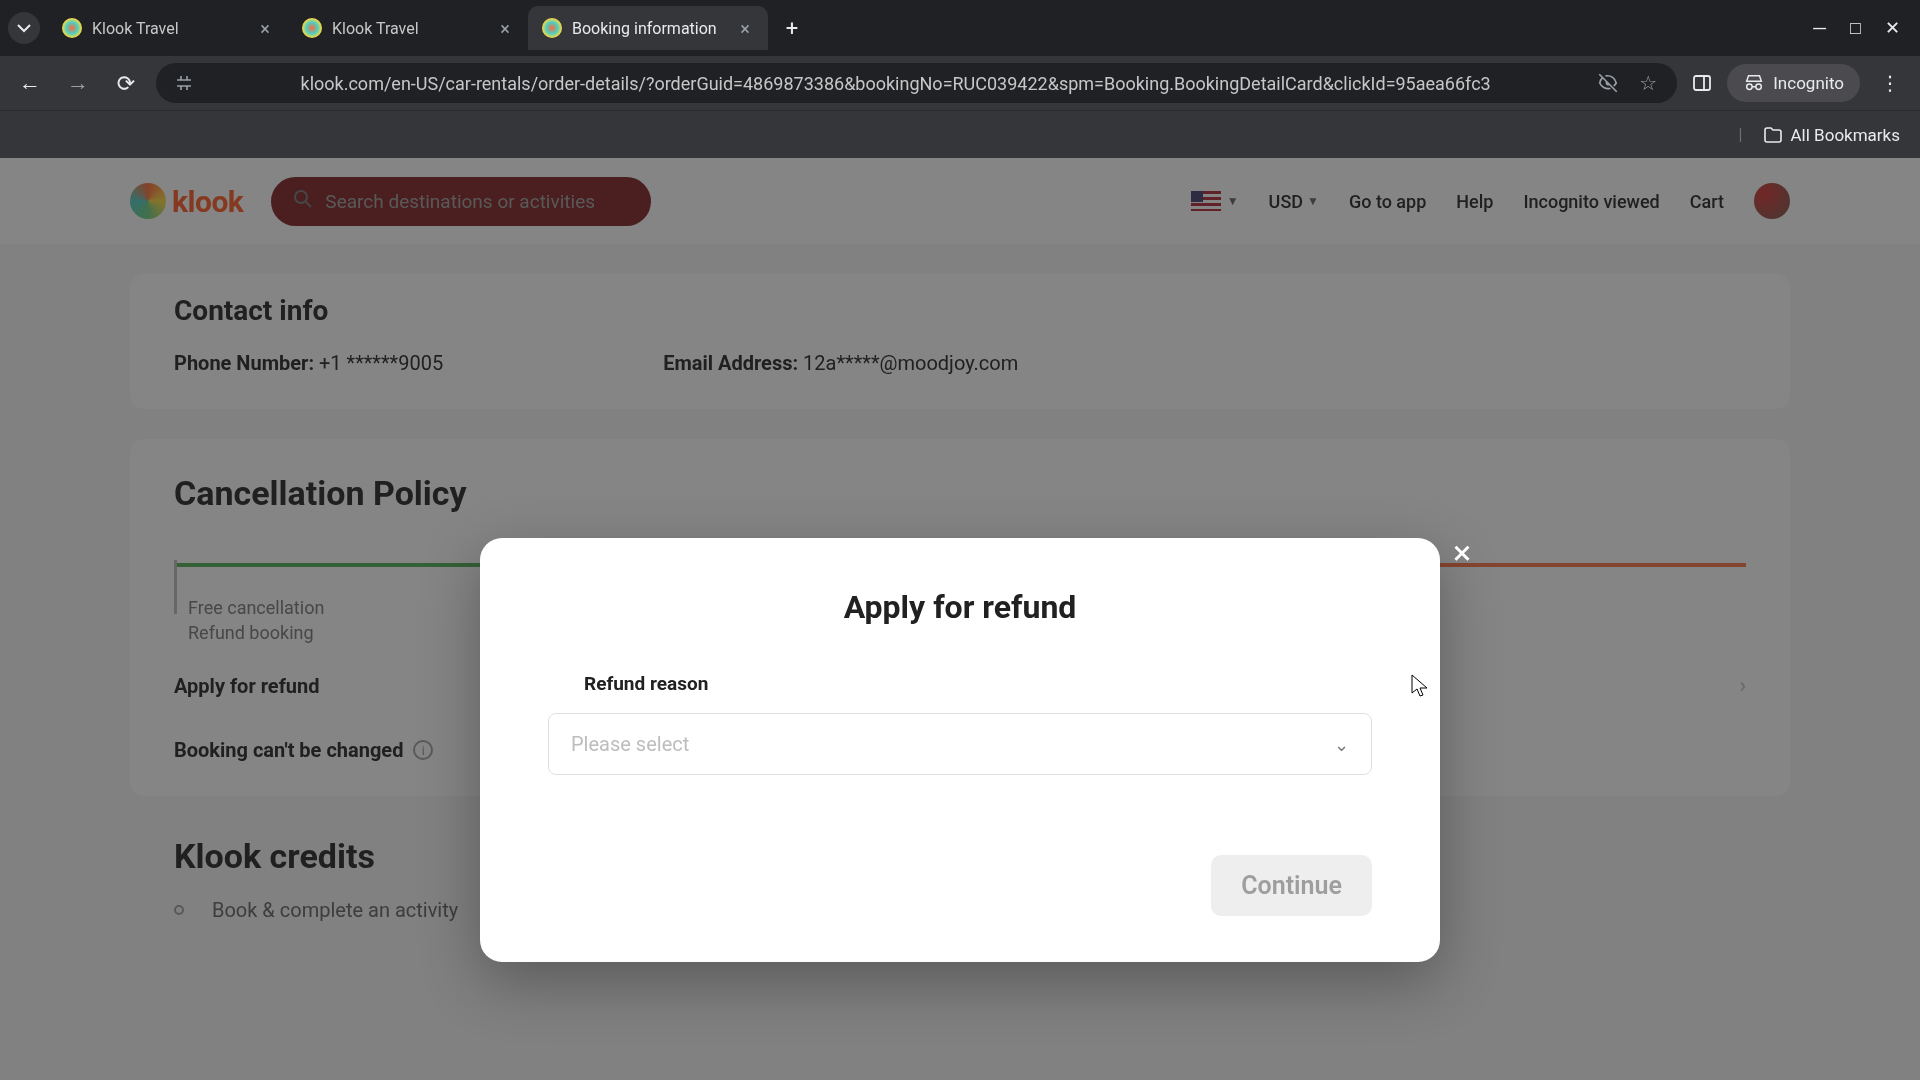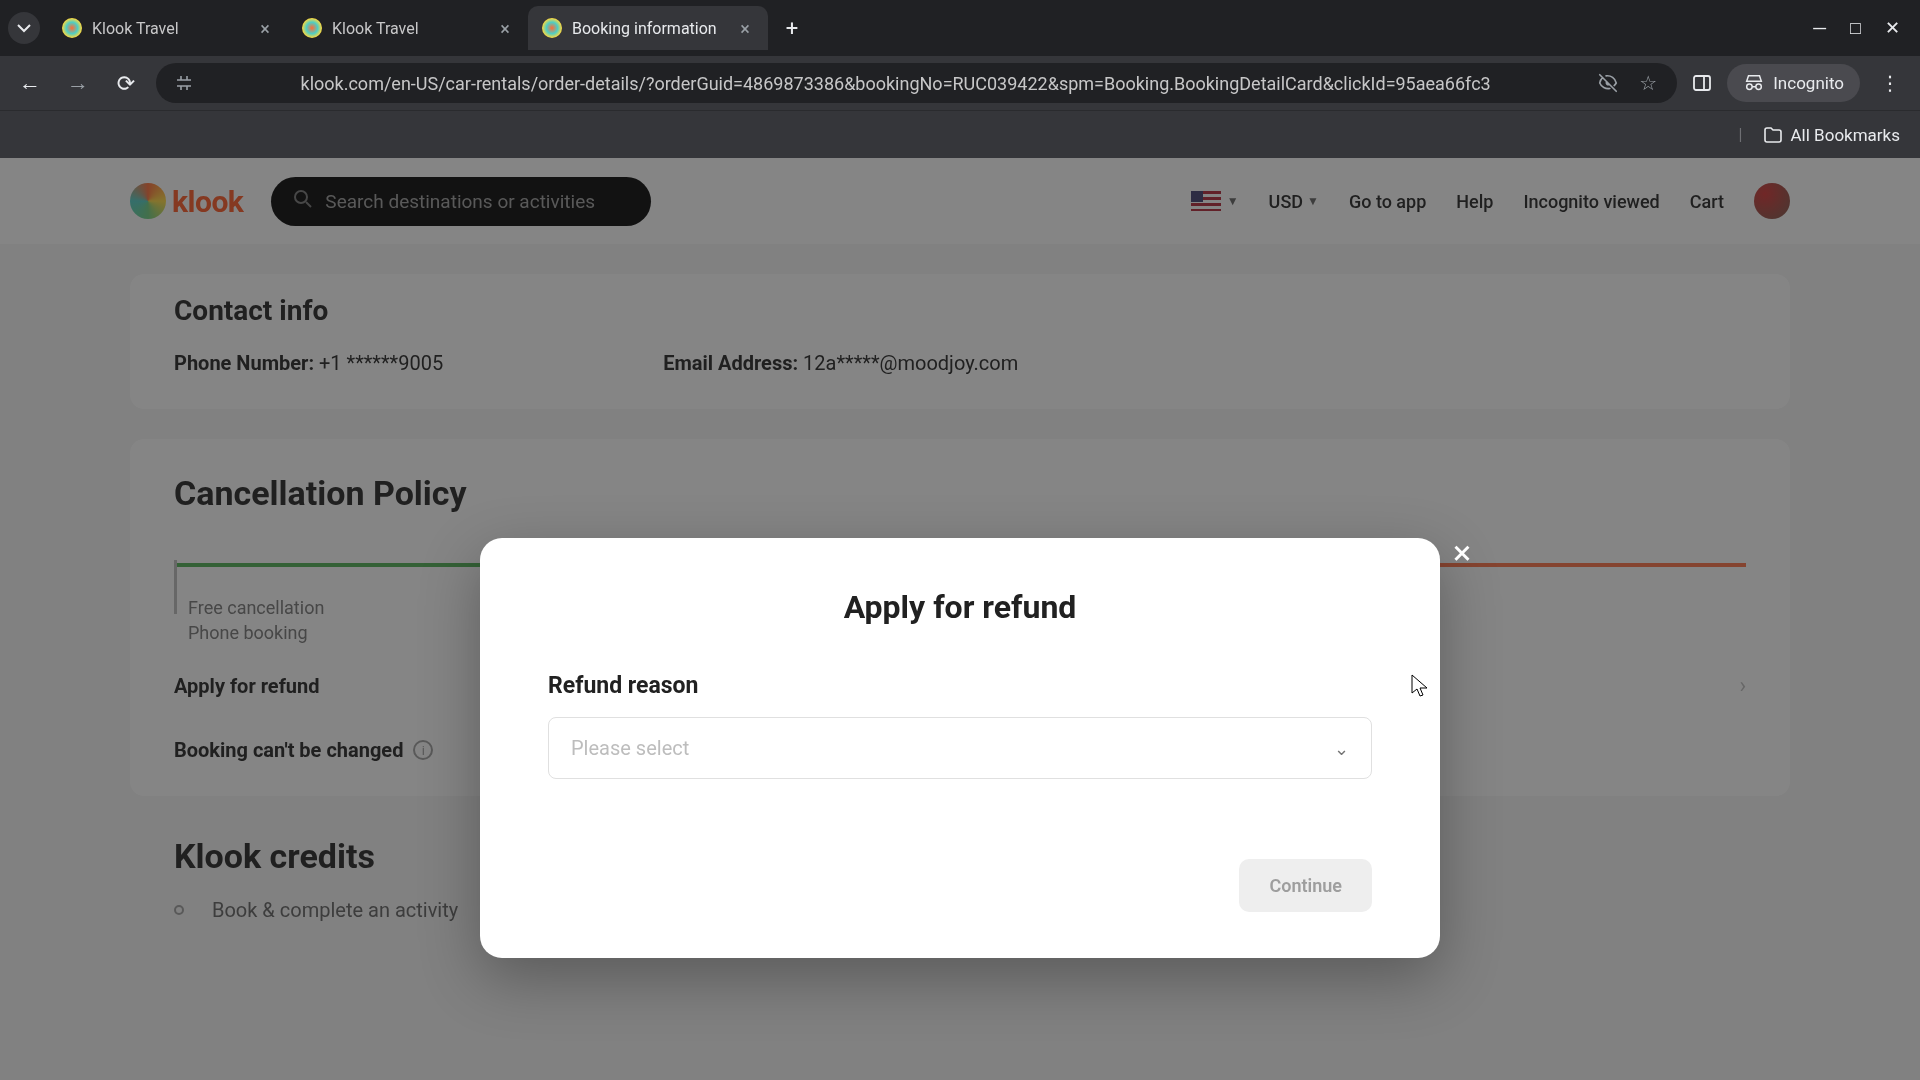--- a/index.html
+++ b/index.html
@@ -33,21 +33,21 @@
 .bm-sep { color: #6e6f73; margin-right: 20px; }
 
 
 .page { position: relative; height: calc(1080px - 56px - 54px - 48px); background: #f5f5f5; overflow: hidden; }
 .page-inner { width: 100%; height: 100%; position: relative; }
 
 .site-header { height: 86px; background: #fff; display: flex; align-items: center; padding: 0 130px; gap: 28px; }
 .logo { display: flex; align-items: center; gap: 6px; cursor: pointer; }
 .logo-mark { width: 36px; height: 36px; border-radius: 50%; background: conic-gradient(#ff6b35, #ffd93d, #6bcf7f, #4ecdc4, #ff6b35); }
 .logo-text { font-size: 30px; font-weight: 700; color: #ff5722; letter-spacing: -0.5px; }
-.search-box { display: flex; align-items: center; gap: 12px; background: #000000; border-radius: 28px; padding: 12px 22px; width: 380px; cursor: text; }
+.search-box { display: flex; align-items: center; gap: 12px; background: #7f1d1d; border-radius: 28px; padding: 12px 22px; width: 380px; cursor: text; }
 .search-ic { color: #757575; font-size: 20px; }
 .search-ph { color: #9e9e9e; font-size: 19px; }
 .header-right { margin-left: auto; display: flex; align-items: center; gap: 30px; }
 .flag-sel { display: flex; align-items: center; gap: 6px; cursor: pointer; }
 .flag { width: 30px; height: 20px; background: linear-gradient(to bottom, #b22234 0%, #b22234 15%, #fff 15%, #fff 30%, #b22234 30%, #b22234 45%, #fff 45%, #fff 60%, #b22234 60%, #b22234 75%, #fff 75%, #fff 90%, #b22234 90%); position: relative; }
 .flag::before { content:''; position:absolute; top:0; left:0; width: 12px; height: 11px; background:#3c3b6e; }
 .currency-sel { display:flex; align-items:center; gap:4px; color:#212121; font-size:18px; font-weight:500; cursor:pointer; }
 .hdr-link { color: #212121; font-size: 18px; font-weight: 500; cursor: pointer; }
 .avatar { width: 36px; height: 36px; border-radius: 50%; background: radial-gradient(circle at 30% 30%, #d32f2f, #795548); cursor: pointer; }
 
@@ -73,25 +73,25 @@
 
 .credits-title { font-size: 34px; font-weight: 700; color: #212121; padding: 10px 44px 22px; }
 .credit-item { display:flex; align-items:center; gap: 28px; padding: 0 44px; color:#616161; font-size: 20px; }
 .credit-dot { width: 10px; height: 10px; border: 2px solid #9e9e9e; border-radius:50%; }
 
 
 .overlay { position: absolute; inset: 0; background: rgba(33,33,33,0.55); }
 .modal { position: absolute; left: 50%; top: 380px; transform: translateX(-50%); width: 960px; background: #fff; border-radius: 22px; padding: 50px 68px 46px; box-shadow: 0 20px 60px rgba(0,0,0,0.3); }
 .modal-close { position: absolute; right: -42px; top: -6px; width: 40px; height: 40px; color: #fff; font-size: 34px; cursor: pointer; display:flex; align-items:center; justify-content:center; }
 .modal-title { font-size: 32px; font-weight: 700; color: #212121; text-align: center; margin-bottom: 46px; }
-.field-label { font-size: 23px; font-weight: 700; color: #212121; margin-bottom: 18px; }
+.field-label { font-size: 19px; font-weight: 700; color: #212121; margin-bottom: 18px; margin-left: 36px; }
 .select { border: 1px solid #e0e0e0; border-radius: 8px; padding: 18px 22px; display: flex; align-items:center; justify-content: space-between; cursor: pointer; margin-bottom: 80px; }
 .select-ph { color: #bdbdbd; font-size: 20px; }
 .select-chev { color: #757575; font-size: 18px; }
-.continue { float: right; background: #eeeeee; color: #9e9e9e; border: none; padding: 16px 30px; border-radius: 10px; font-size: 18px; font-weight: 600; cursor: not-allowed; }
+.continue { float: right; background: #eeeeee; color: #9e9e9e; border: none; padding: 16px 30px; border-radius: 10px; font-size: 25px; font-weight: 600; cursor: not-allowed; }
 
 .cursor { position: absolute; width: 18px; height: 26px; pointer-events: none; }
 </style>
 </head>
 <body>
 
 <div class="browser-top">
   <div class="tab-dropdown">
     <svg width="14" height="14" viewBox="0 0 14 14">
         <path d="M1 4l6 6 6-6" stroke="#e8eaed" stroke-width="2" fill="none"></path>
@@ -217,21 +217,21 @@
       <div class="card cancel-card">
         <div class="sect-title">Cancellation Policy</div>
         <div class="timeline">
           <div class="tl-bar">
             <div class="tl-green"></div>
             <div class="tl-orange"></div>
           </div>
           <div class="tl-tick"></div>
           <div class="tl-label">
             <div>Free cancellation</div>
-            <div>Phone booking</div>
+            <div>Refund booking</div>
           </div>
         </div>
         <div style="height:50px"></div>
         <div class="list-row">
           <span class="list-label">Apply for refund</span>
           <span class="chevron">›</span>
         </div>
         <div class="help-row">
           <span class="list-label">Booking can't be changed</span>
           <span class="help-ic">i</span>

